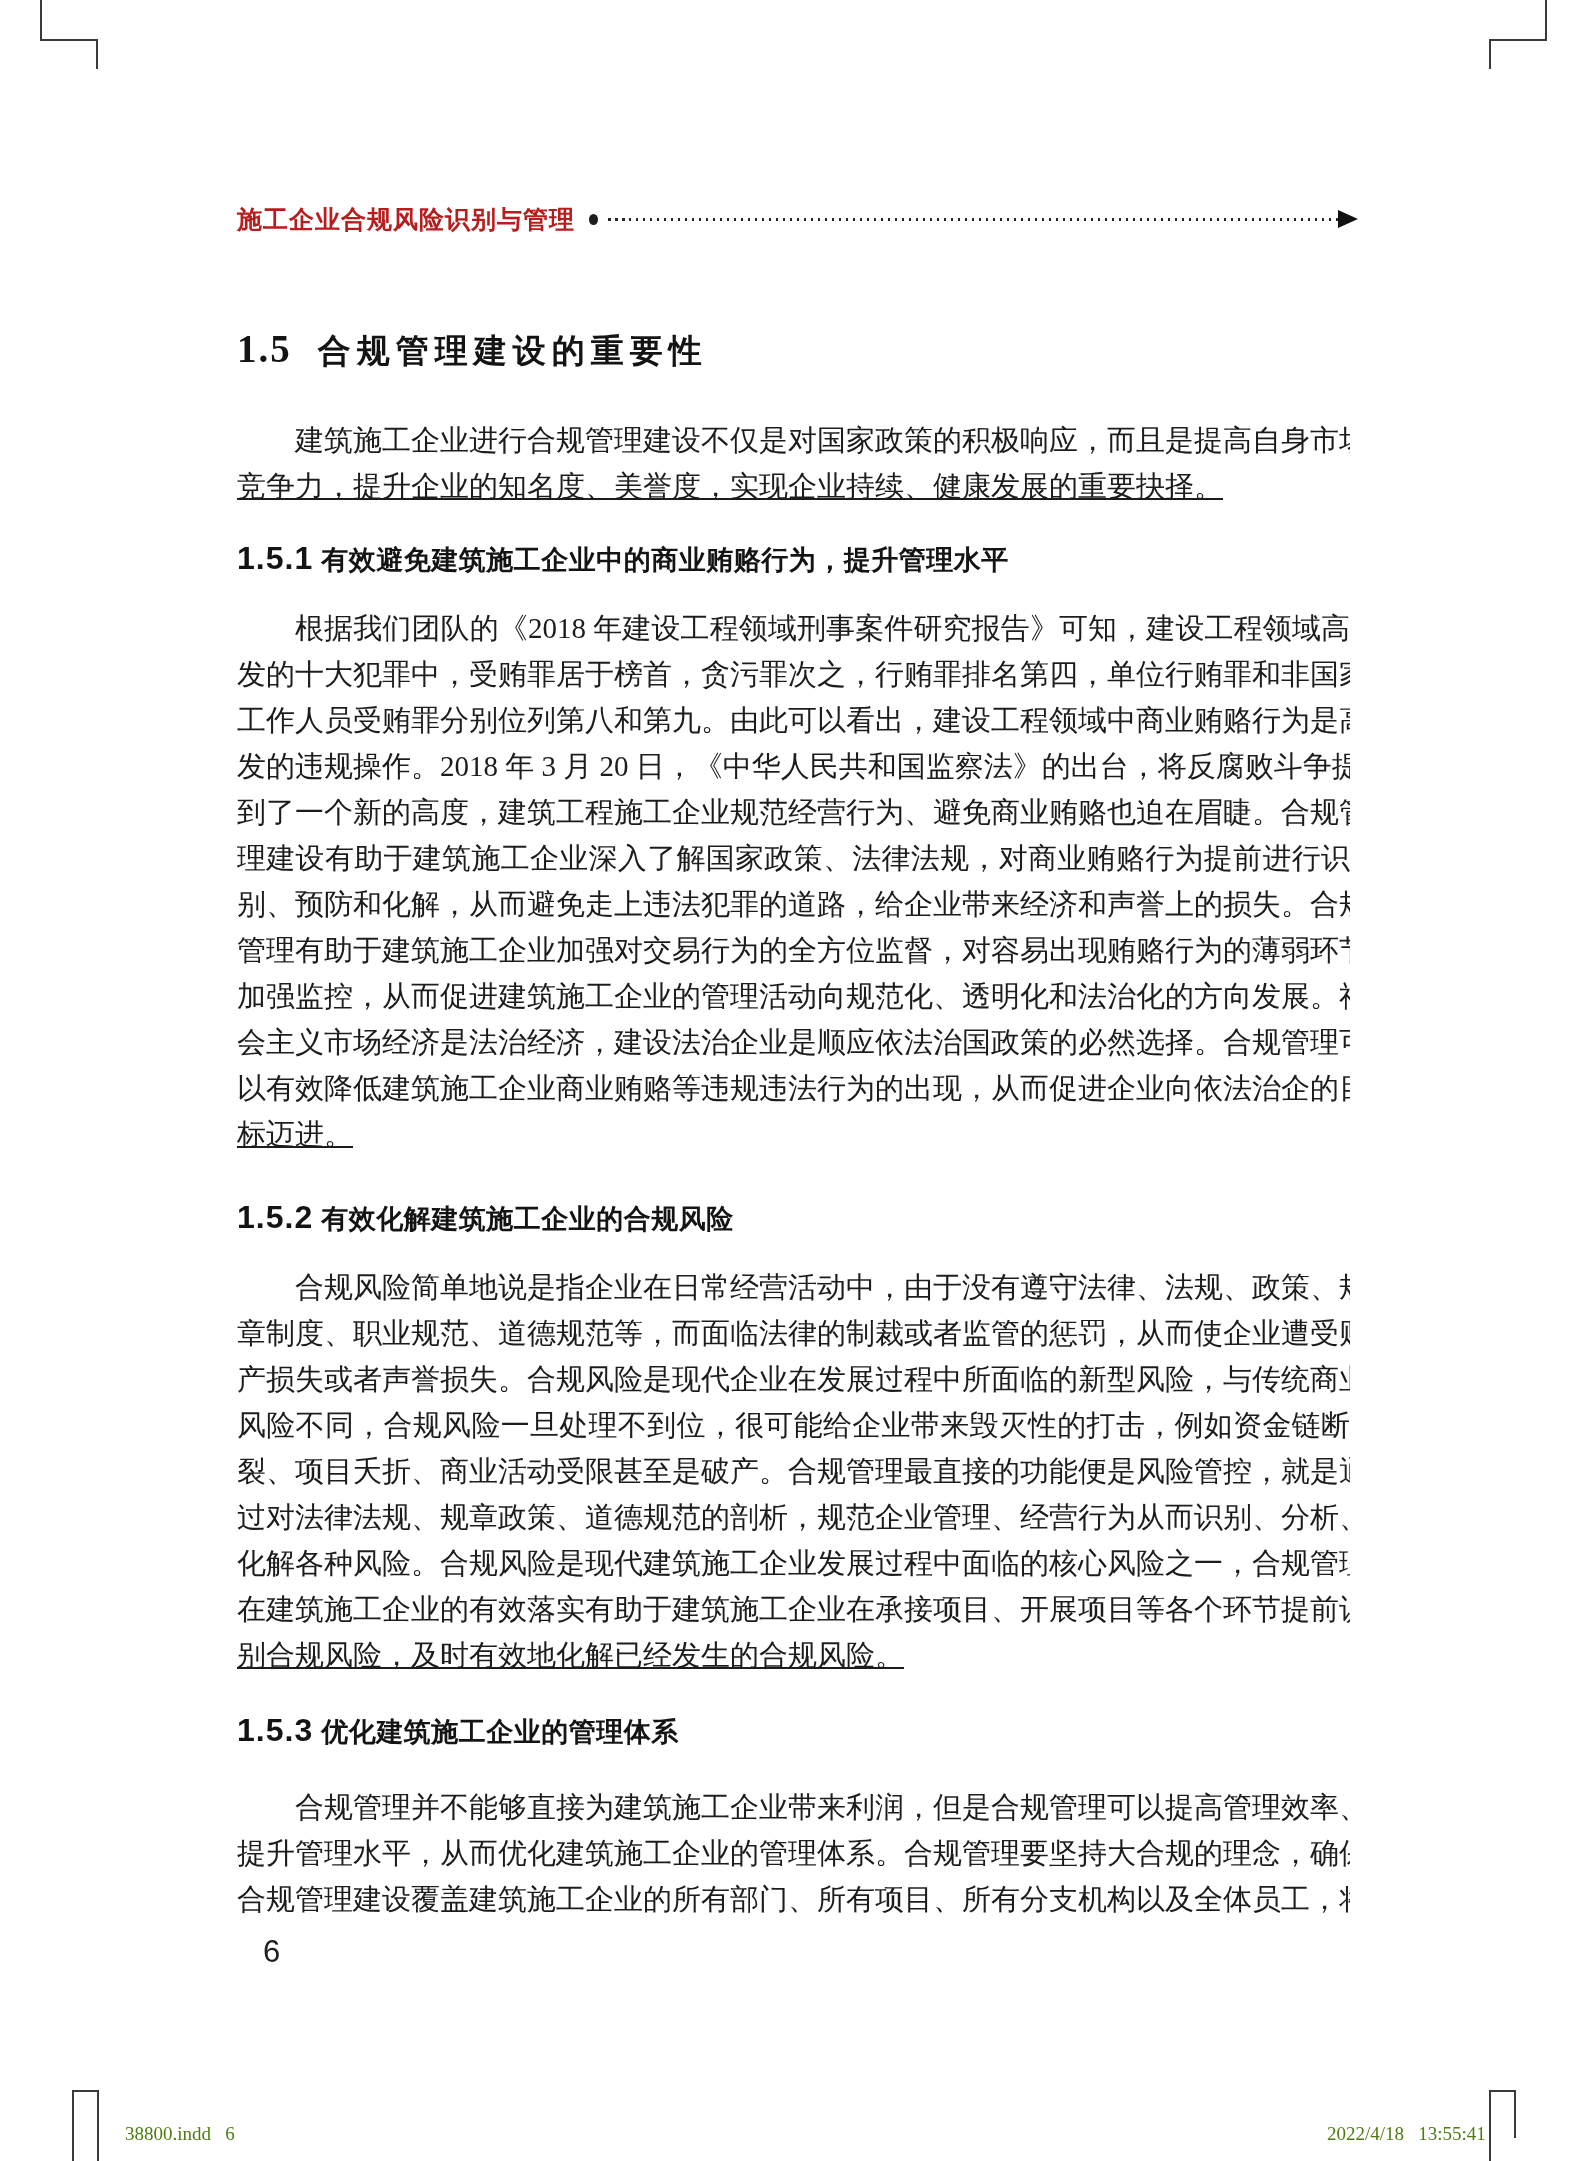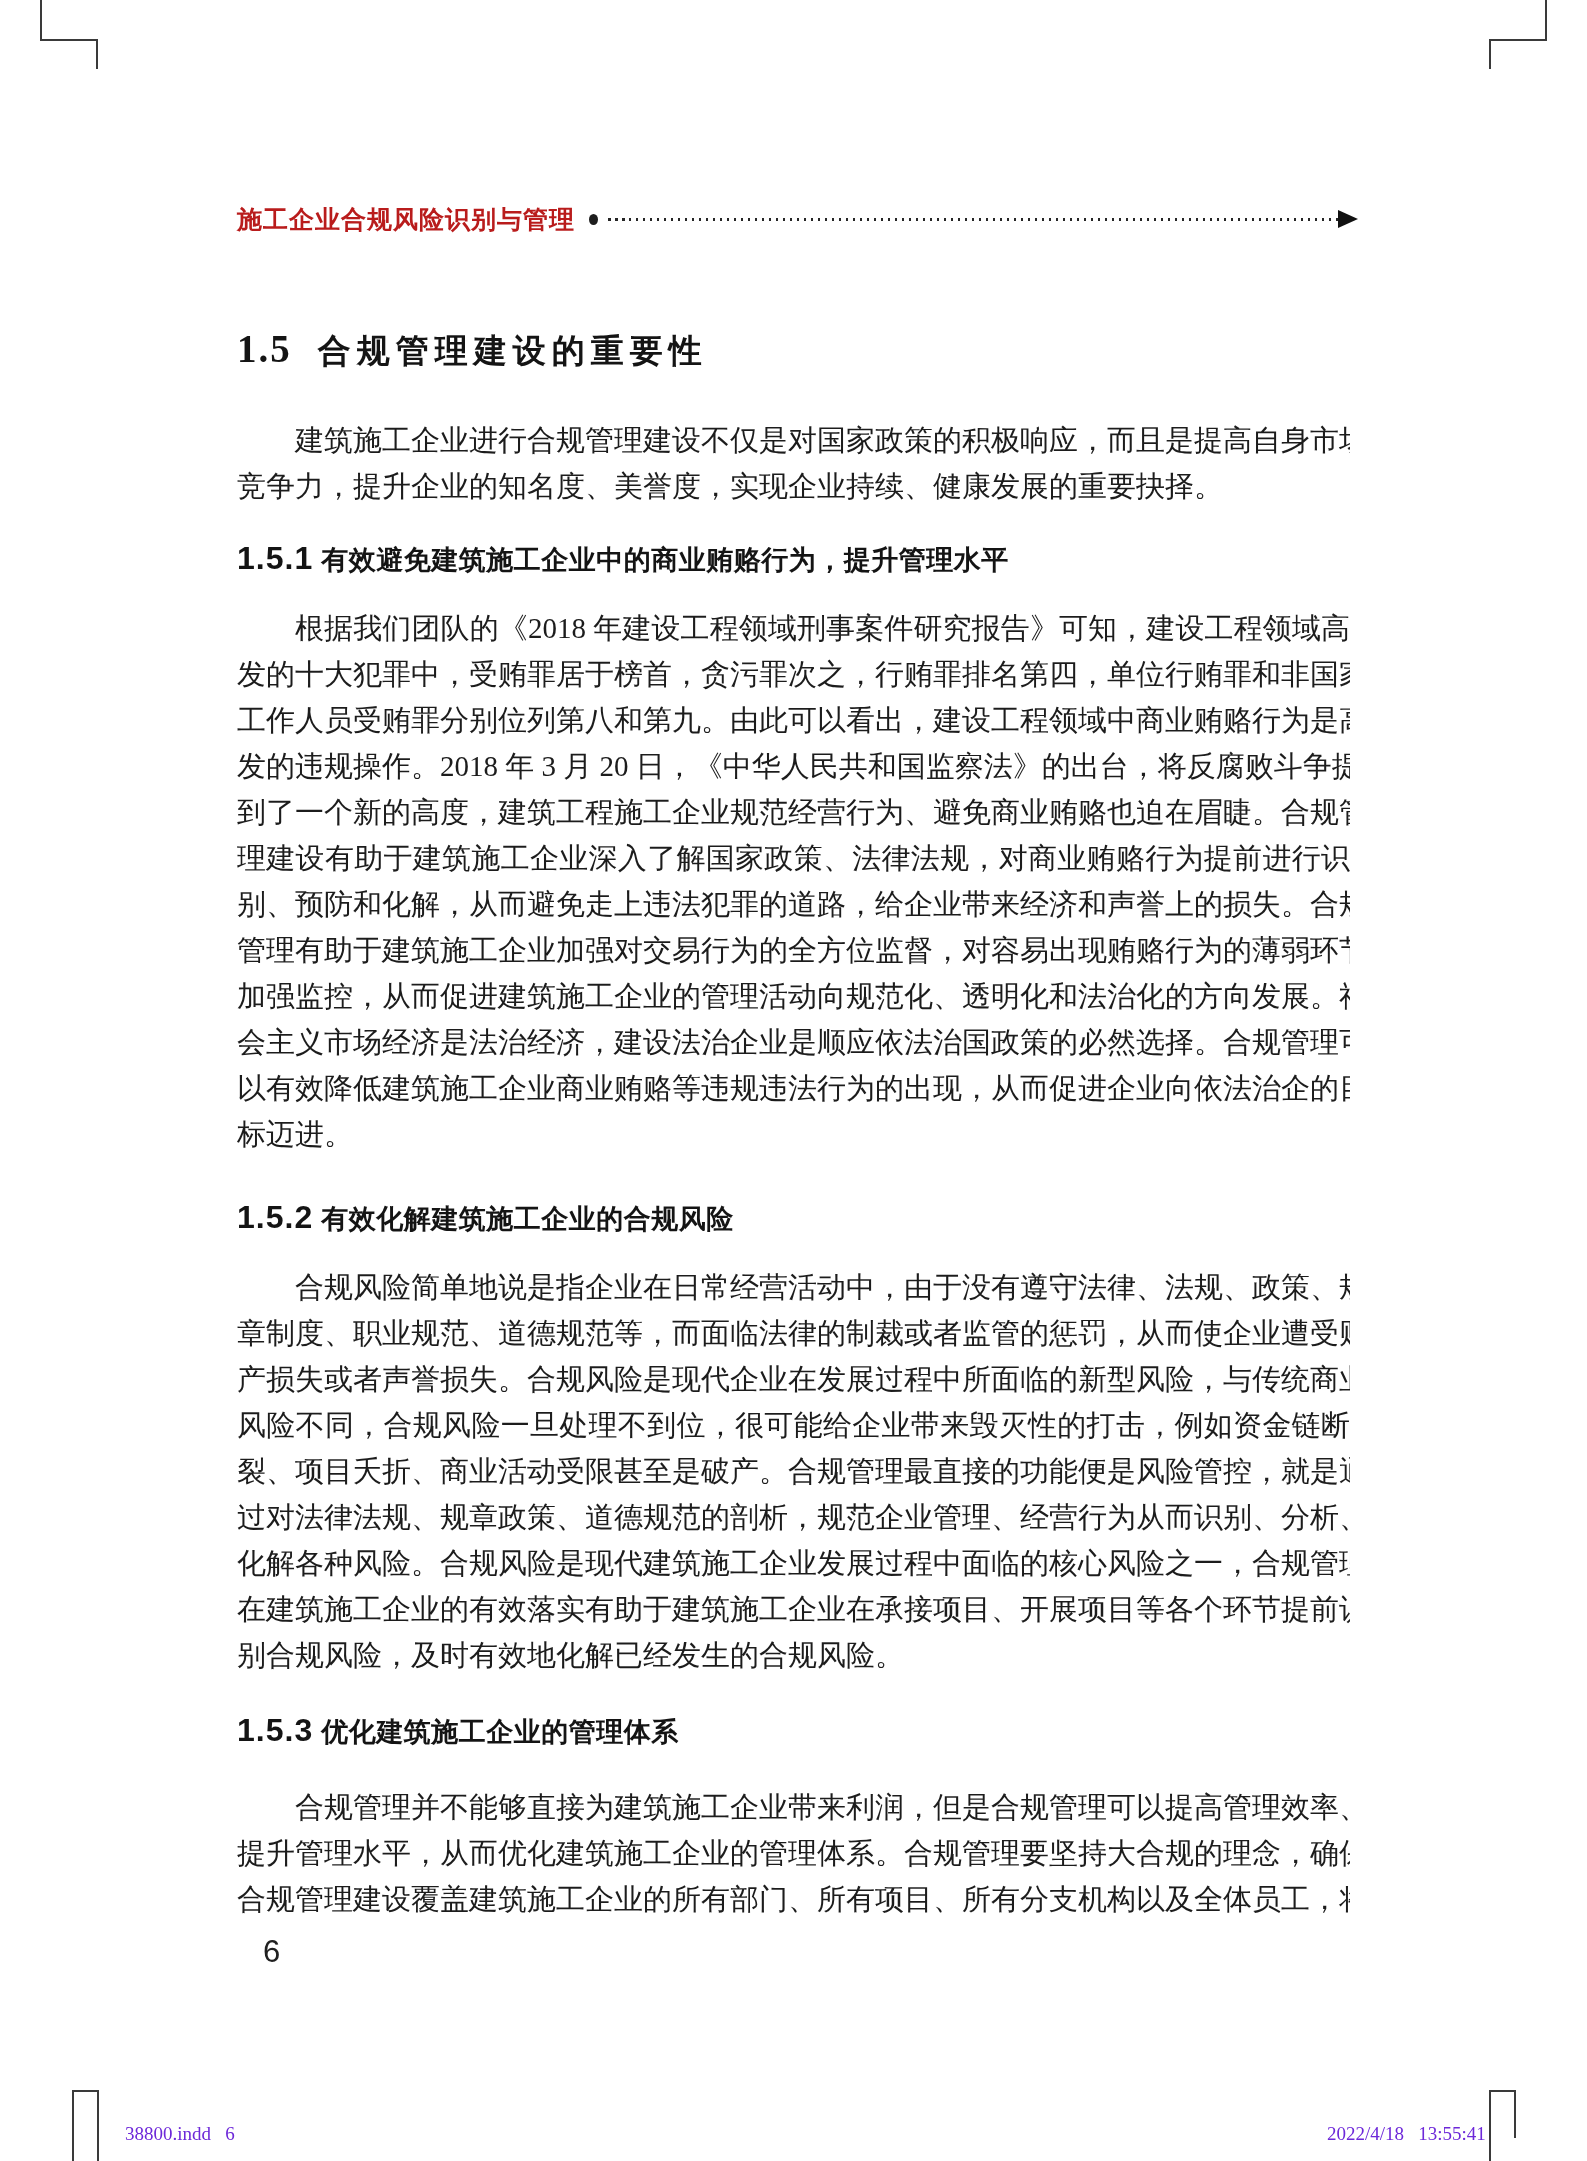--- a/index.html
+++ b/index.html
@@ -55,28 +55,28 @@
     letter-spacing:0.5px;
   }
   
   .para{position:absolute;left:237px;width:1113px;}
   .line{
     height:46px;line-height:46px;font-size:29px;white-space:nowrap;overflow:hidden;
     text-align:justify;text-align-last:justify;text-justify:inter-character;
     color:#1c1c1c;
   }
   .line.first{text-indent:58px;}
-  .line.last{text-align-last:left;}
+  .line.last{text-align-last:left;text-decoration:underline;}
   
   .folio{
     position:absolute;left:263px;top:1934px;font-size:31px;color:#202020;
     font-family:"Liberation Sans","DejaVu Sans",sans-serif;
   }
   .print-footer{
-    position:absolute;top:2123px;font-size:19px;color:#6d28d9;white-space:pre;
+    position:absolute;top:2123px;font-size:19px;color:#4d7c0f;white-space:pre;
     font-family:"Liberation Serif","DejaVu Serif",serif;
   }
   .print-footer.left{left:125px;}
   .print-footer.right{left:1327px;}
 </style>
 </head>
 <body>
 
 <div class="mark" style="left:40px;top:0;width:2px;height:40px;"></div>
 <div class="mark" style="left:40px;top:39px;width:58px;height:2px;"></div>

